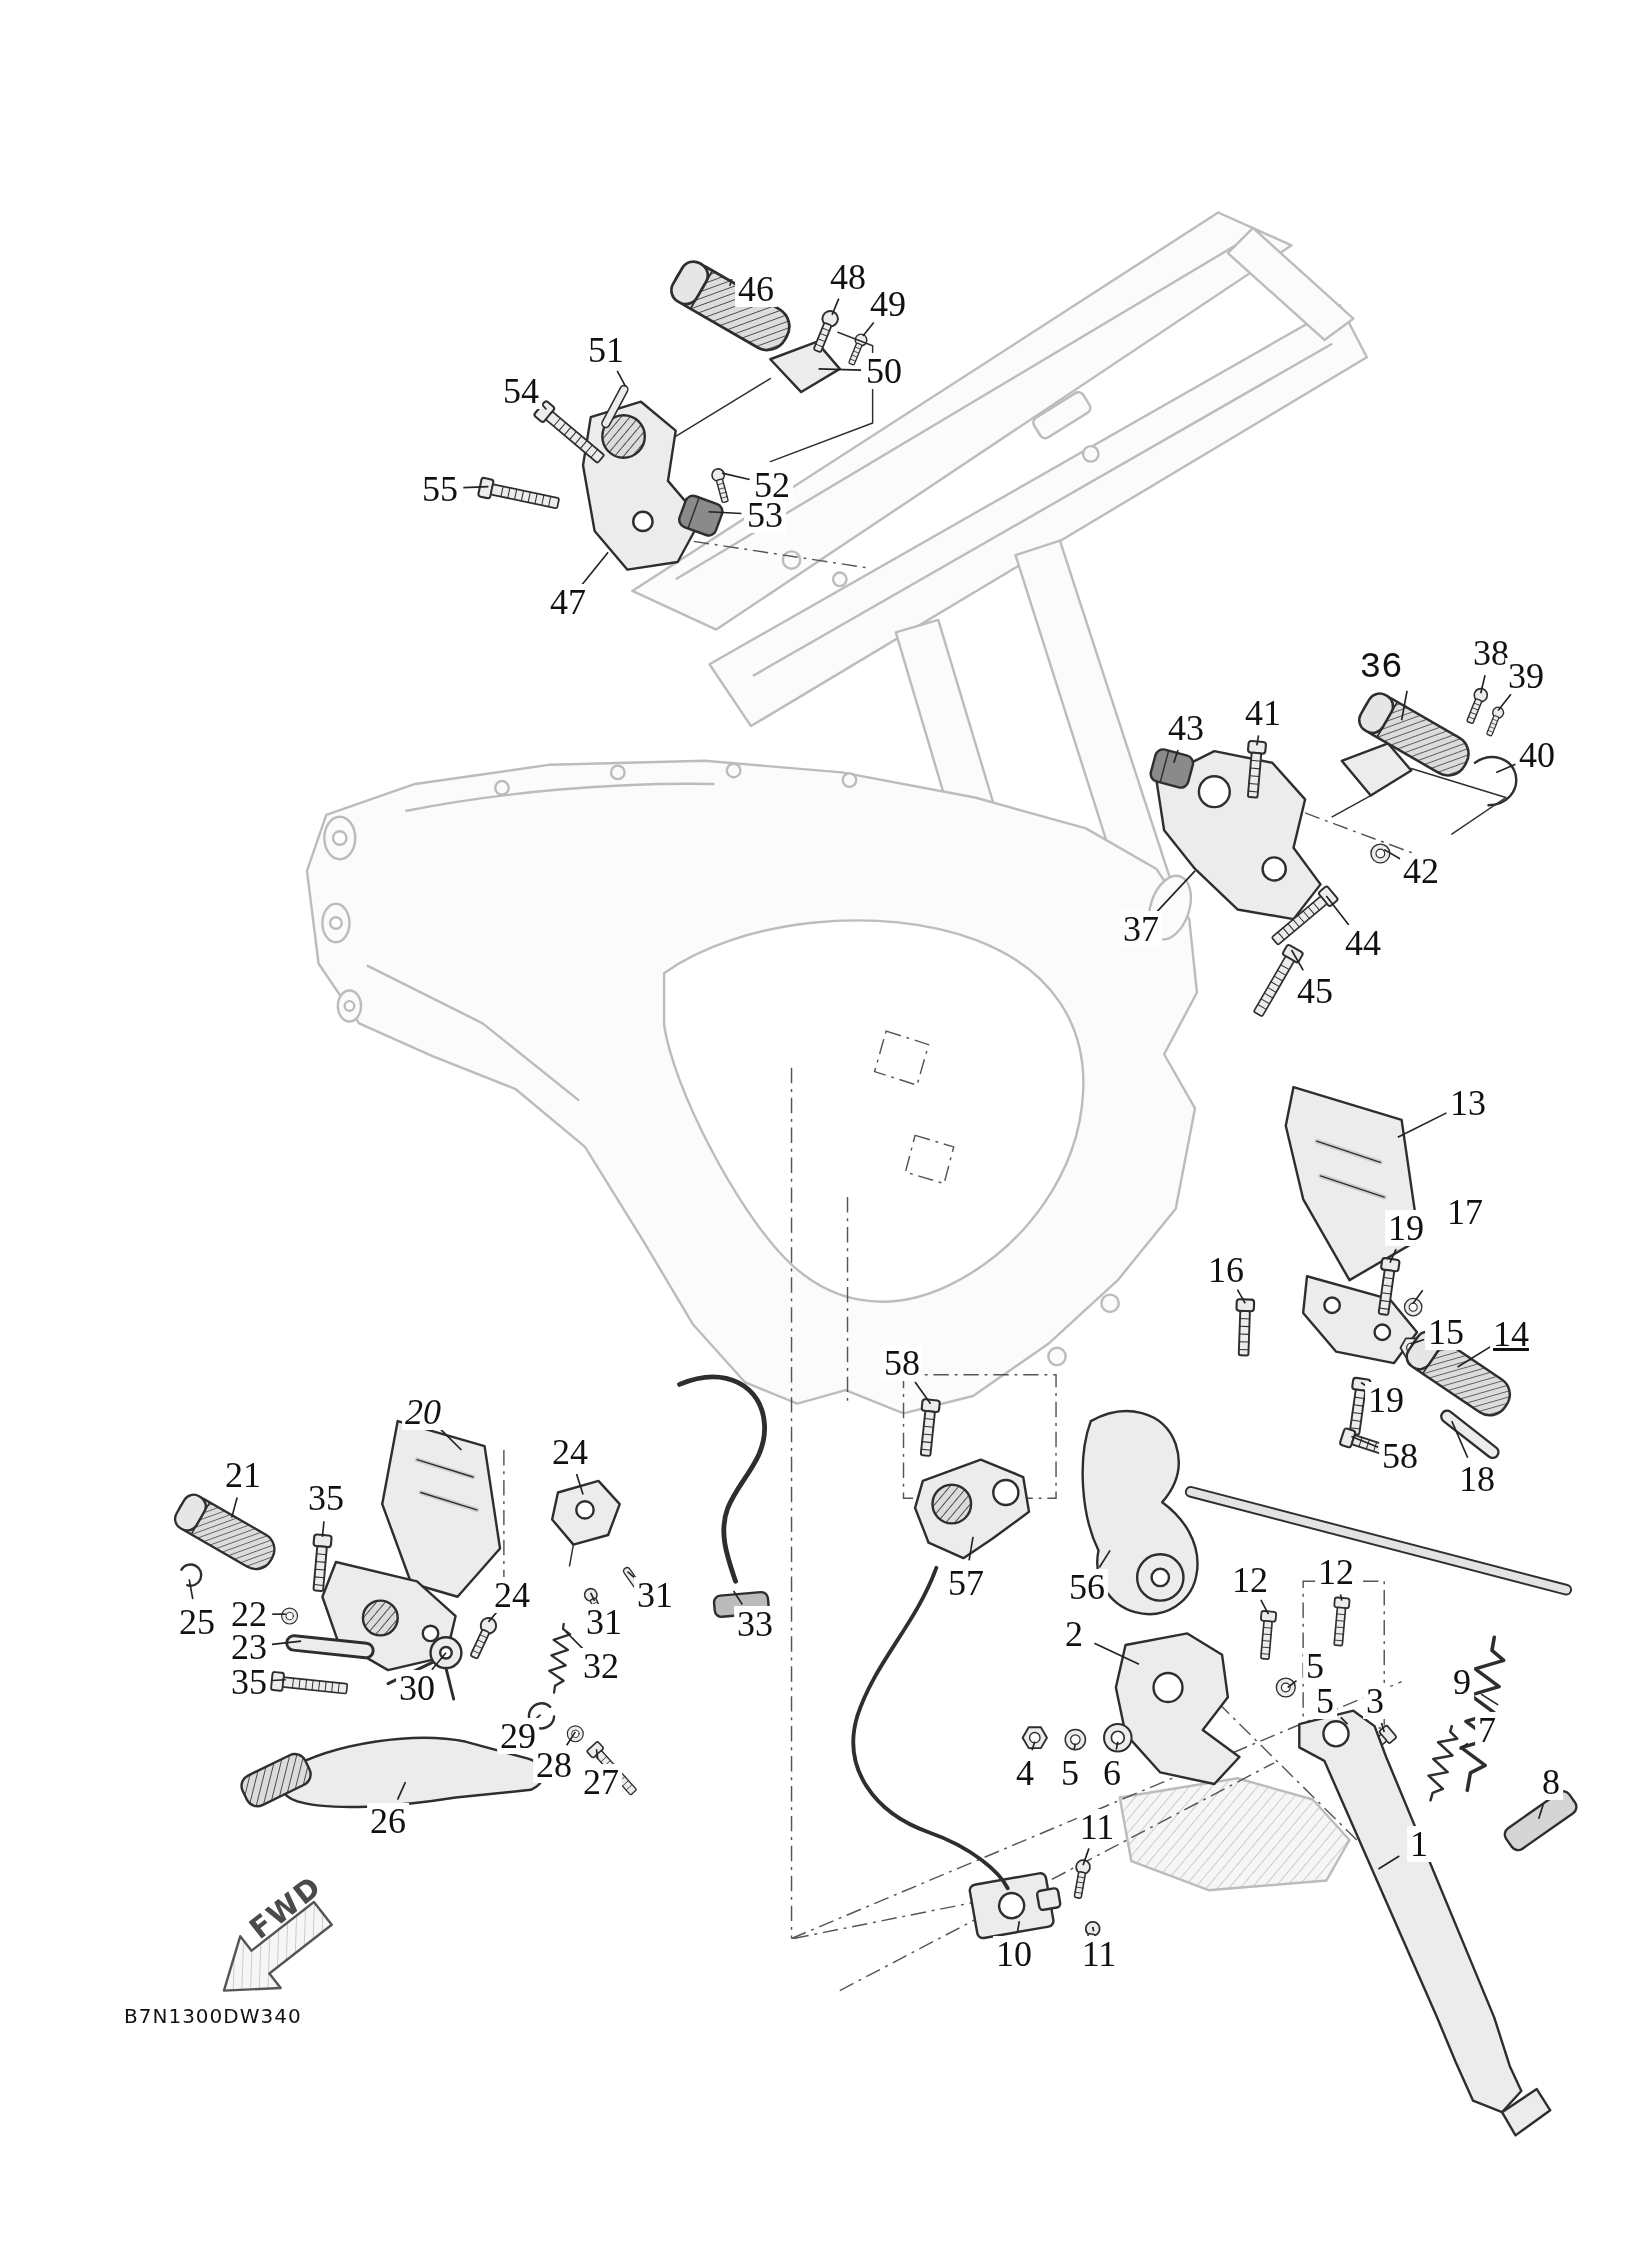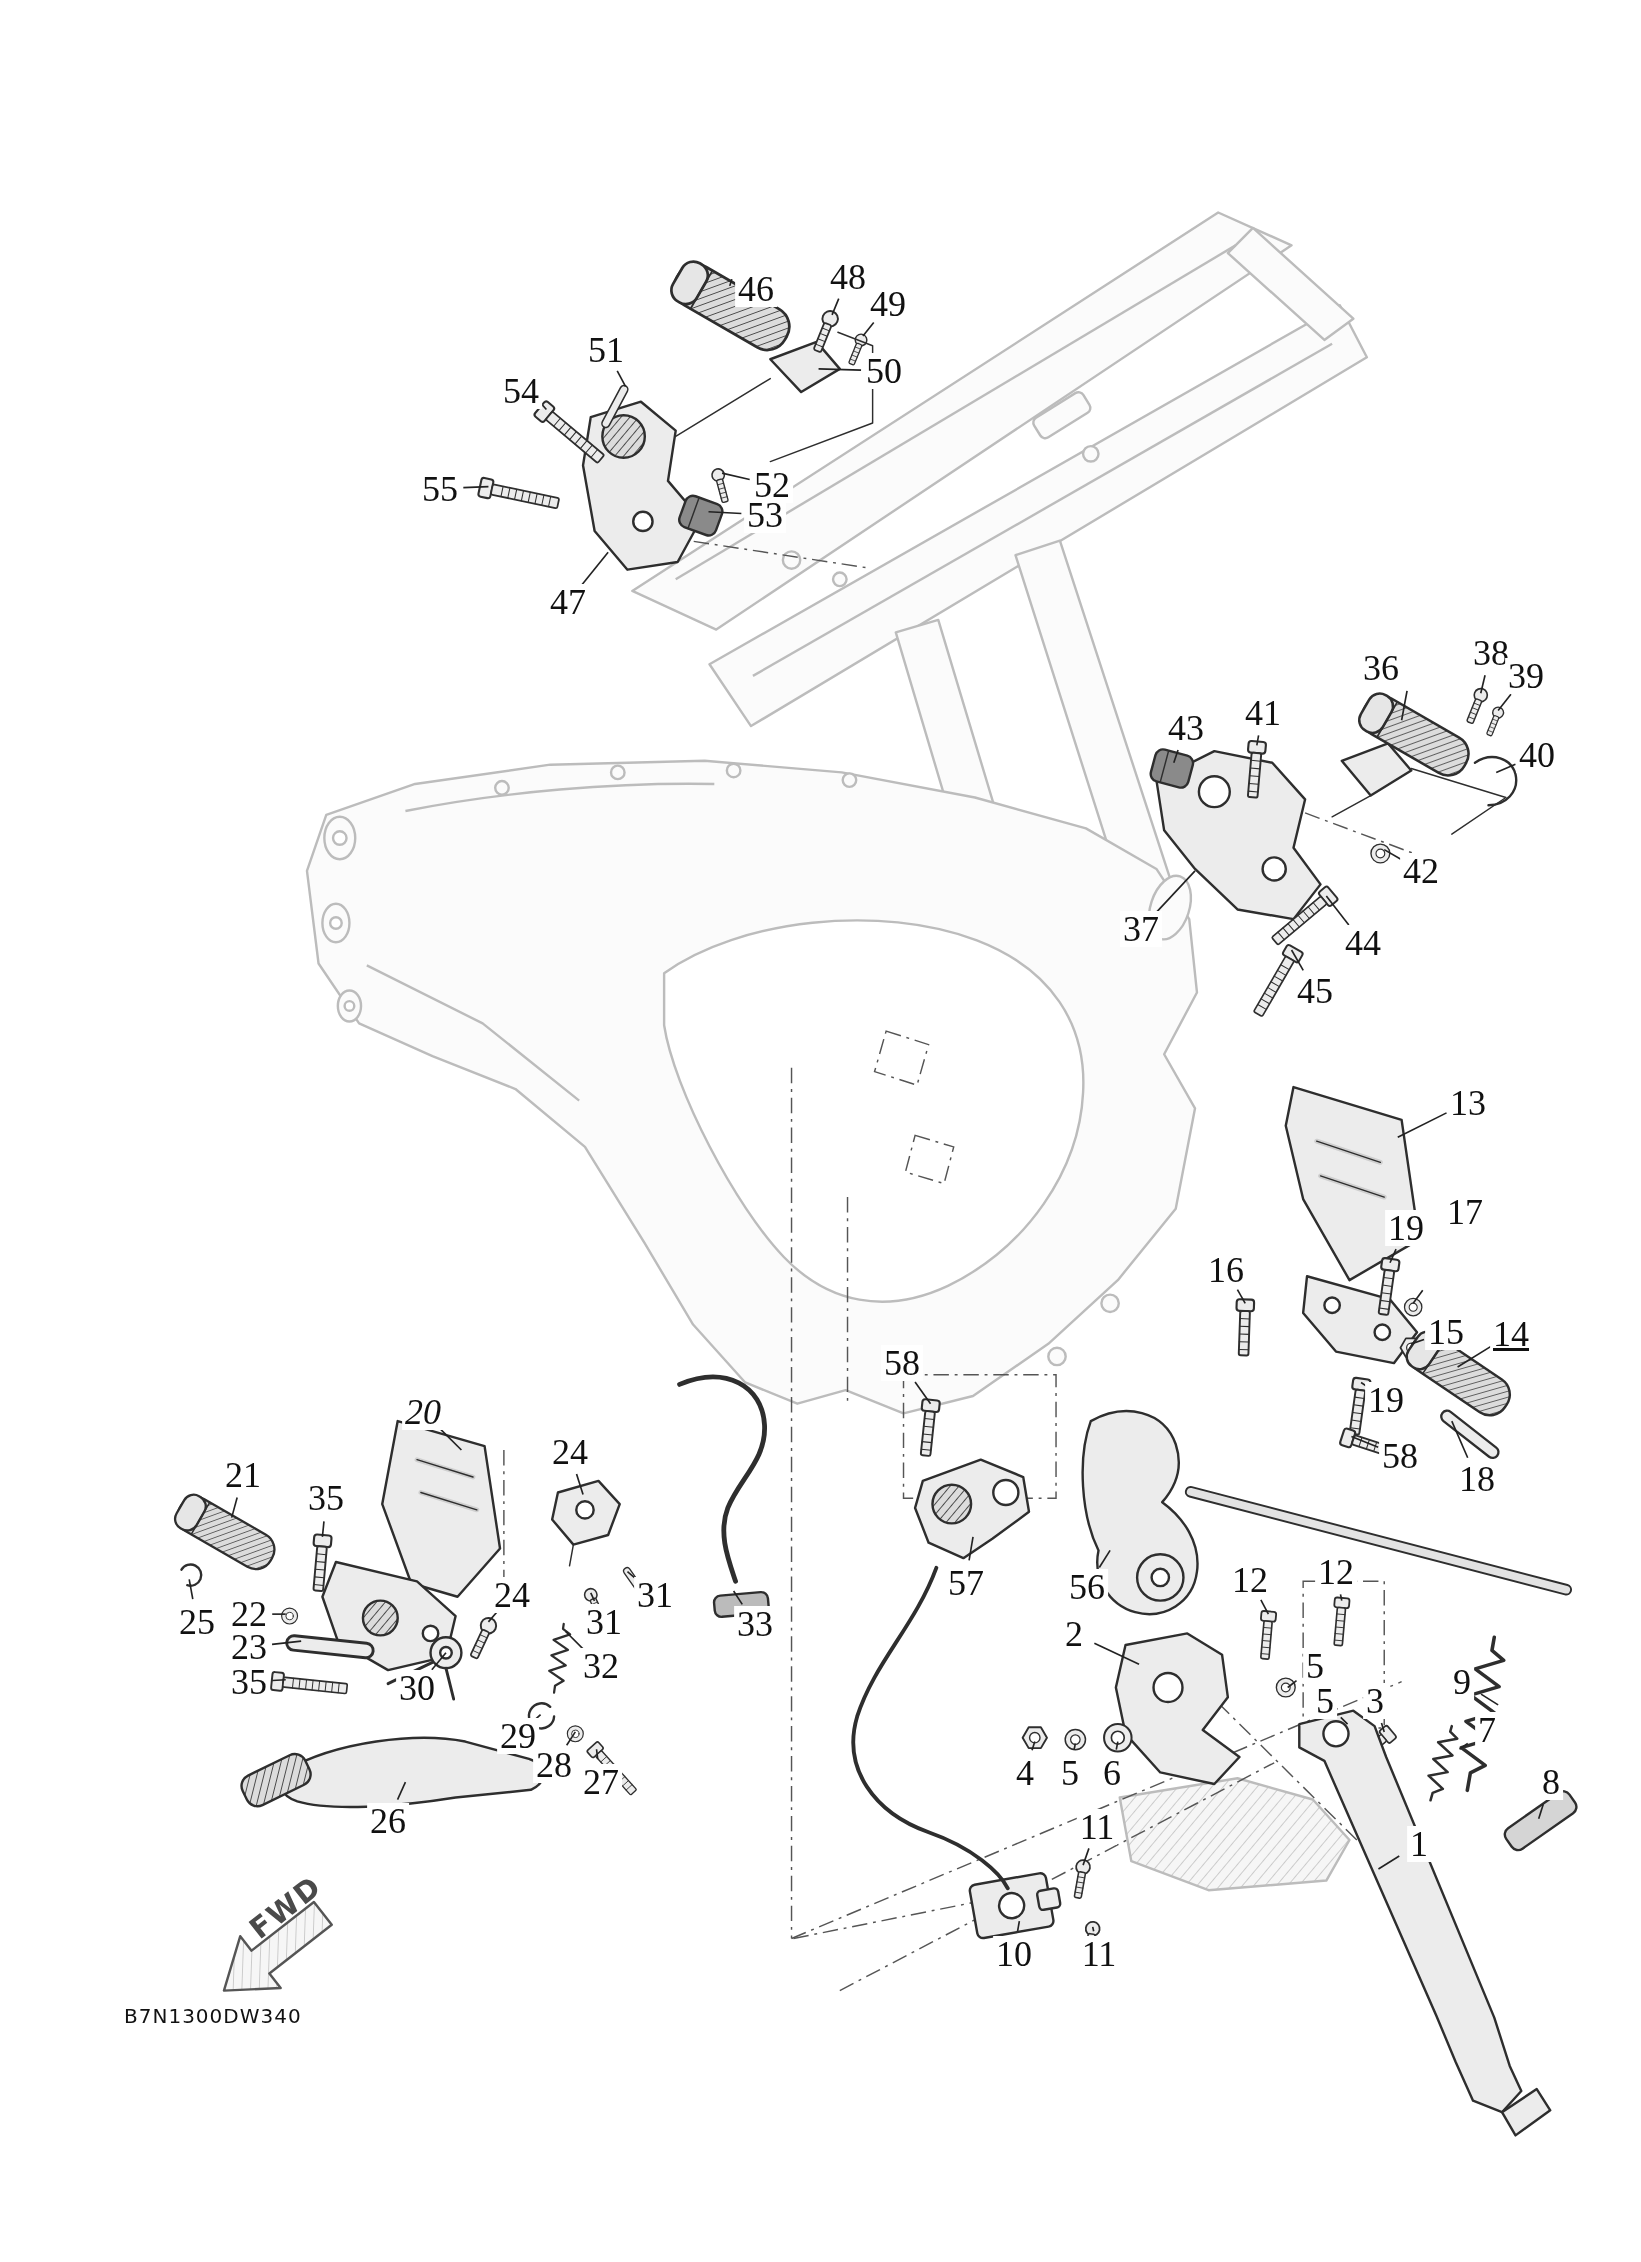--- a/index.html
+++ b/index.html
@@ -342,21 +342,21 @@
       <div class="part-label" style="left: 756px; top: 257px; margin-top: 32px;">46</div>
       <div class="part-label" style="left: 848px; top: 277px;">48</div>
       <div class="part-label" style="left: 888px; top: 304px;">49</div>
       <div class="part-label" style="left: 606px; top: 350px;">51</div>
       <div class="part-label" style="left: 521px; top: 380px; margin-top: 11px;">54</div>
       <div class="part-label" style="left: 884px; top: 371px;">50</div>
       <div class="part-label" style="left: 440px; top: 489px;">55</div>
       <div class="part-label" style="left: 772px; top: 485px;">52</div>
       <div class="part-label" style="left: 765px; top: 515px;">53</div>
       <div class="part-label" style="left: 568px; top: 602px;">47</div>
-      <div class="part-label" style="left: 1381px; top: 668px;">36</div>
+      <div class="part-label" style="left: 1381px; top: 668px; font-family: Liberation Mono, monospace;">36</div>
       <div class="part-label" style="left: 1491px; top: 653px;">38</div>
       <div class="part-label" style="left: 1526px; top: 676px;">39</div>
       <div class="part-label" style="left: 1186px; top: 728px;">43</div>
       <div class="part-label" style="left: 1263px; top: 713px;">41</div>
       <div class="part-label" style="left: 1537px; top: 755px;">40</div>
       <div class="part-label" style="left: 1421px; top: 871px;">42</div>
       <div class="part-label" style="left: 1141px; top: 929px;">37</div>
       <div class="part-label" style="left: 1363px; top: 943px;">44</div>
       <div class="part-label" style="left: 1315px; top: 991px;">45</div>
       <div class="part-label" style="left: 1468px; top: 1103px;">13</div>

